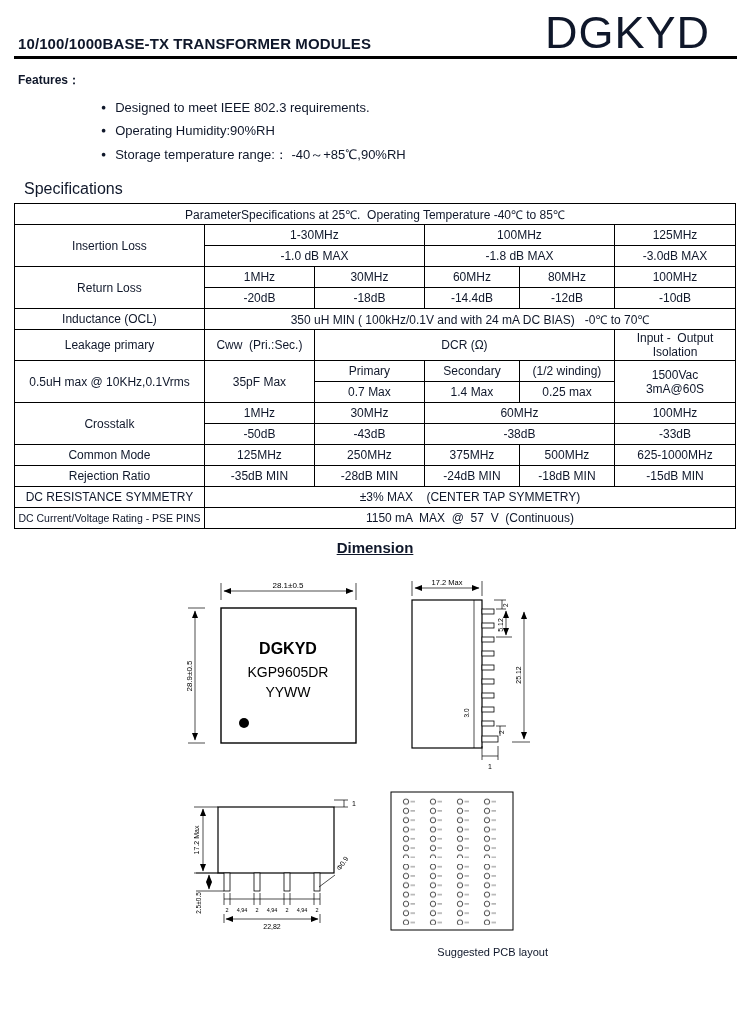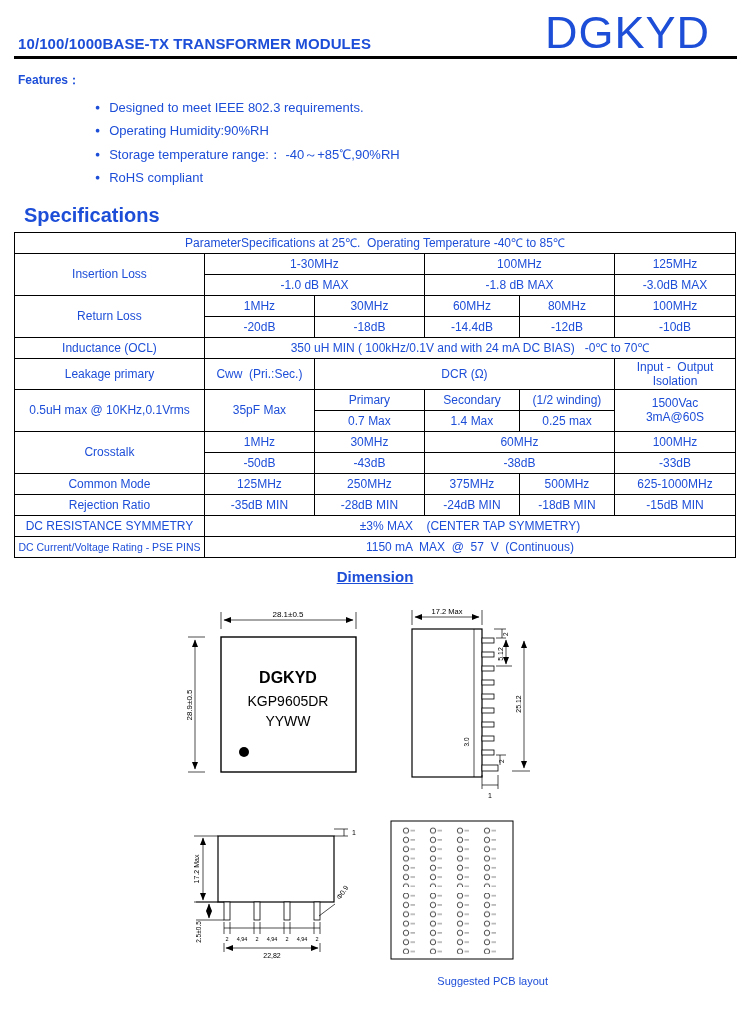--- a/index.html
+++ b/index.html
@@ -1,27 +1,27 @@
 <!DOCTYPE html>
 <html><head>
 <meta charset="utf-8">
 <style>
   *{box-sizing:border-box}
   body{margin:0;background:#fff}
-  .page{position:relative;width:750px;height:1013px;background:#fff;color:#1d4ed8;
+  .page{position:relative;width:750px;height:1013px;background:#fff;color:#0f172a;
         font-family:"Liberation Sans",sans-serif;overflow:hidden}
   .header{display:flex;justify-content:space-between;align-items:flex-end;padding:12px 26px 0 18px}
   .header-title{font-size:15px;font-weight:700;padding-bottom:3px;letter-spacing:.1px}
   .logo{font-size:45px;line-height:.95;font-weight:400;letter-spacing:1px;margin-right:14px}
   .rule{border-top:3px solid #000;margin:1px 13px 0 14px}
   .features-heading{font-size:12px;font-weight:700;margin:13px 0 7px 18px}
-  .features-list{list-style:none;margin:0;padding:0 0 0 95px}
+  .features-list{list-style:none;margin:6px;padding:0 0 0 95px}
   .features-list li{font-size:13px;line-height:22.5px}
   .bullet{font-size:8.5px;margin-right:9px;vertical-align:2px}
-  .specs-heading{font-size:20px;font-weight:700;margin:14px 16px 5px 24px}
+  .specs-heading{font-size:16px;font-weight:400;margin:14px 16px 5px 24px}
   table.spec{border-collapse:collapse;table-layout:fixed;width:721px;margin:0 auto;
              font-size:12px;text-align:center}
   table.spec td{border:1px solid #000;padding:1px 3px;height:21px;vertical-align:middle}
   .pre{white-space:pre-wrap}
   .cell-sm{font-size:10.5px;white-space:nowrap;padding:1px 1px}
   .dim-heading{text-align:center;font-size:15px;font-weight:700;text-decoration:underline;margin:10px 0 12px}
   .drawings{position:relative;height:402px;margin-top:14px}
   .dwg{position:absolute}
   .thin{stroke:#000;stroke-width:.7;fill:none}
   .body-line{stroke:#000;fill:#fff}
@@ -37,21 +37,20 @@
     <div class="header-title">10/100/1000BASE-TX TRANSFORMER MODULES</div>
     <div class="logo">DGKYD</div>
   </div>
   <div class="rule"></div>
 
   <div class="features-heading">Features：</div>
   <ul class="features-list">
     <li><span class="bullet">●</span><span>Designed to meet IEEE 802.3 requirements.</span></li>
     <li><span class="bullet">●</span><span>Operating Humidity:90%RH</span></li>
     <li><span class="bullet">●</span><span>Storage temperature range:：  -40～+85℃,90%RH</span></li>
-    <li><span class="bullet">●</span><span>RoHS compliant</span></li>
   </ul>
 
   <div class="specs-heading">Specifications</div>
 
   <table class="spec">
     <colgroup>
       <col style="width:190px">
         <col style="width:110px">
         <col style="width:110px">
       <col style="width:95px">

